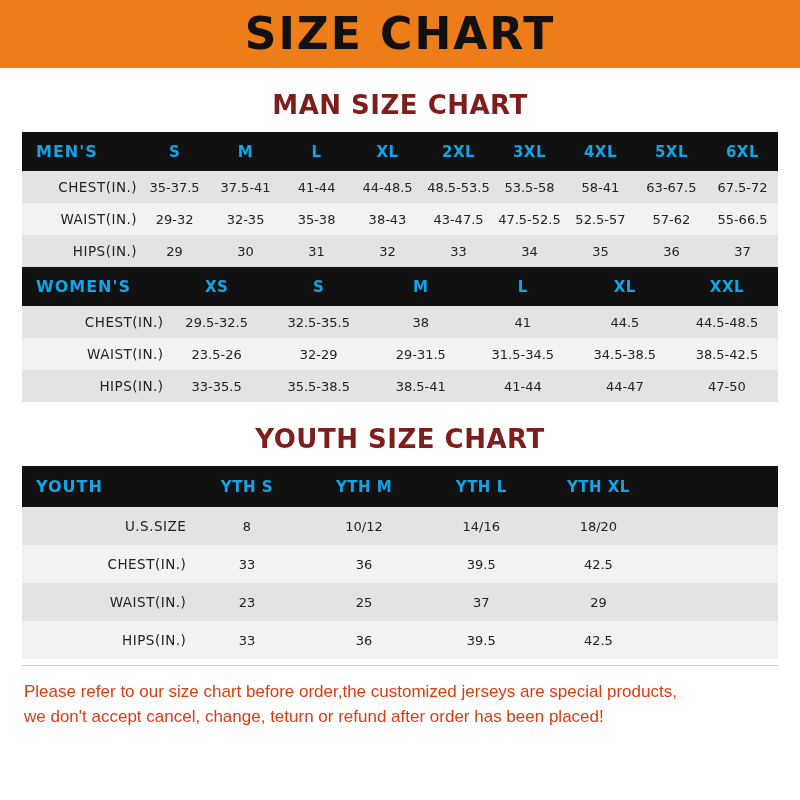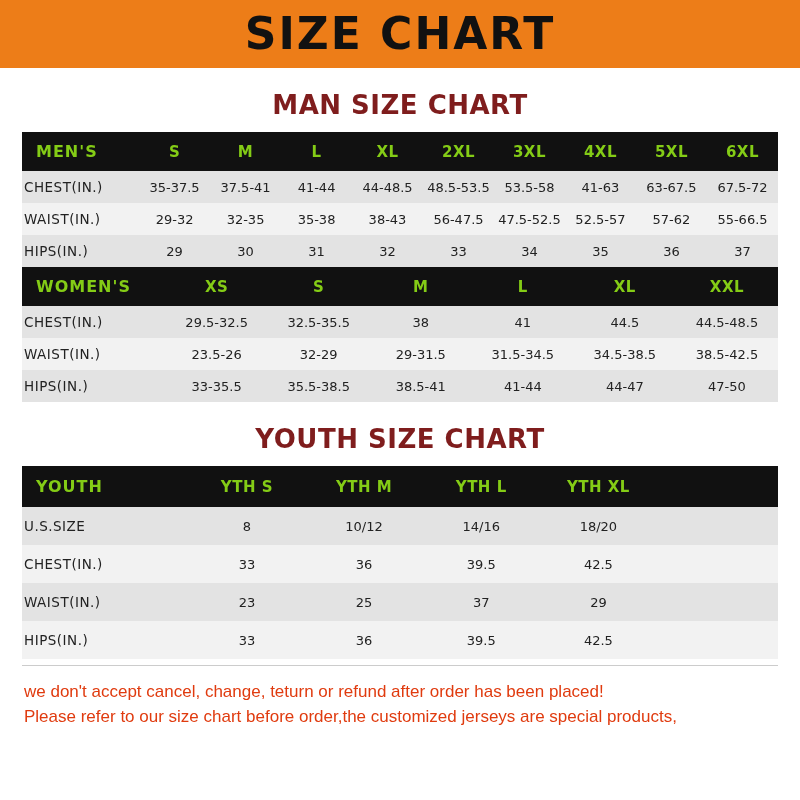--- a/index.html
+++ b/index.html
@@ -51,21 +51,21 @@
   }
   table.size-table {
     width: 100%;
     border-collapse: collapse;
     table-layout: fixed;
   }
   table.size-table tr.head-row {
     background: #111111;
   }
   table.size-table tr.head-row th {
-    color: #84cc16;
+    color: #0ea5e9;
     font-size: 15px;
     font-weight: bold;
     padding: 10px 2px;
     text-align: center;
     letter-spacing: 0.5px;
   }
   table.size-table tr.head-row th.rowlabel {
     text-align: left;
     padding-left: 14px;
     font-size: 16px;
@@ -74,21 +74,21 @@
   table.size-table tbody td {
     font-size: 13px;
     color: #222222;
     text-align: center;
     padding: 8px 2px;
     white-space: nowrap;
   }
   table.size-table tbody td.rowlabel {
     font-size: 13.5px;
     letter-spacing: 0.5px;
-    text-align: left;
+    text-align: right;
   }
   table.size-table tbody tr.band-a td { background: #e3e3e3; }
   table.size-table tbody tr.band-b td { background: #f2f2f2; }
 
   
   .men col.c0 { width: 15.5%; }
   .men col.cN { width: 9.4%; }
   
   .women col.c0 { width: 19%; }
   .women col.cN { width: 13.5%; }
@@ -156,31 +156,31 @@
       </thead>
       <tbody>
         <tr class="band-a">
           <td class="rowlabel">CHEST(IN.)</td>
           <td>35-37.5</td>
           <td>37.5-41</td>
           <td>41-44</td>
           <td>44-48.5</td>
           <td>48.5-53.5</td>
           <td>53.5-58</td>
-          <td>41-63</td>
+          <td>58-41</td>
           <td>63-67.5</td>
           <td>67.5-72</td>
         </tr>
         <tr class="band-b">
           <td class="rowlabel">WAIST(IN.)</td>
           <td>29-32</td>
           <td>32-35</td>
           <td>35-38</td>
           <td>38-43</td>
-          <td>56-47.5</td>
+          <td>43-47.5</td>
           <td>47.5-52.5</td>
           <td>52.5-57</td>
           <td>57-62</td>
           <td>55-66.5</td>
         </tr>
         <tr class="band-a">
           <td class="rowlabel">HIPS(IN.)</td>
           <td>29</td>
           <td>30</td>
           <td>31</td>
@@ -303,17 +303,17 @@
           <td>42.5</td>
           <td></td>
         </tr>
       </tbody>
     </table>
   </div>
 
   <div class="divider-line"></div>
 
   <div class="footer-note">
+    <div>Please refer to our size chart before order,the customized jerseys are special products,</div>
     <div>we don't accept cancel, change, teturn or refund after order has been placed!</div>
-    <div>Please refer to our size chart before order,the customized jerseys are special products,</div>
   </div>
 
 </div>
 
 </body></html>

